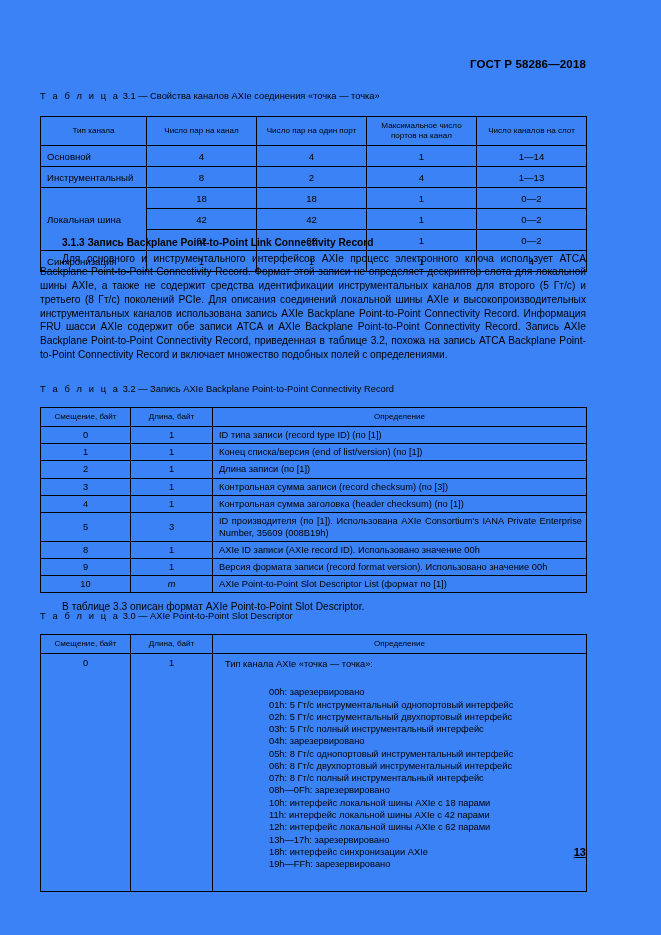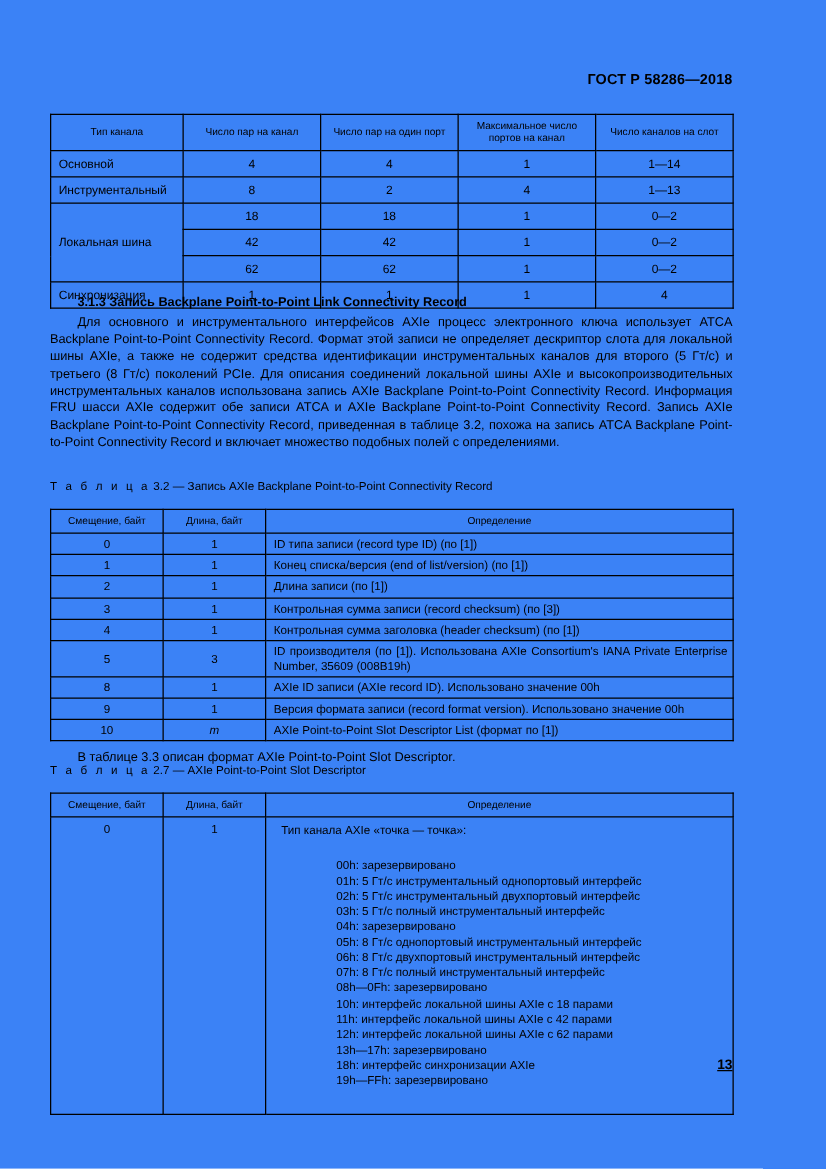--- a/index.html
+++ b/index.html
@@ -125,22 +125,27 @@
 </style>
 </head>
 <body>
 
 <div class="page">
   <div class="content">
 
     <div class="running-head">ГОСТ Р 58286—2018</div>
 
     <div class="blk" style="top:91px;">
-
-      <table class="doc" id="table31" style="margin-top:0;">
+      <div class="table-caption">
+        <span class="tword">Т а б л и ц а</span>
+        <span>3.1</span>
+        <span>— Свойства каналов AXIe соединения «точка — точка»</span>
+      </div>
+
+      <table class="doc" id="table31" style="margin-top:14px;">
         <colgroup>
           <col style="width:106px">
           <col style="width:110px">
           <col style="width:110px">
           <col style="width:110px">
           <col style="width:110px">
         </colgroup>
         <thead>
           <tr>
             <th class="outer-top outer-left hdr-bot">Тип канала</th>
@@ -270,21 +275,21 @@
       </table>
     </div>
 
     <div class="blk" style="top:600px; width:546px;">
       <p class="body">В таблице 3.3 описан формат AXIe Point-to-Point Slot Descriptor.</p>
     </div>
 
     <div class="blk" style="top:611px;">
       <div class="table-caption">
         <span class="tword">Т а б л и ц а</span>
-        <span>2.7</span>
+        <span>3.0</span>
         <span>— AXIe Point-to-Point Slot Descriptor</span>
       </div>
 
       <table class="doc" id="table33" style="margin-top:12px;">
         <colgroup>
           <col style="width:90px">
           <col style="width:82px">
           <col style="width:374px">
         </colgroup>
         <thead>

